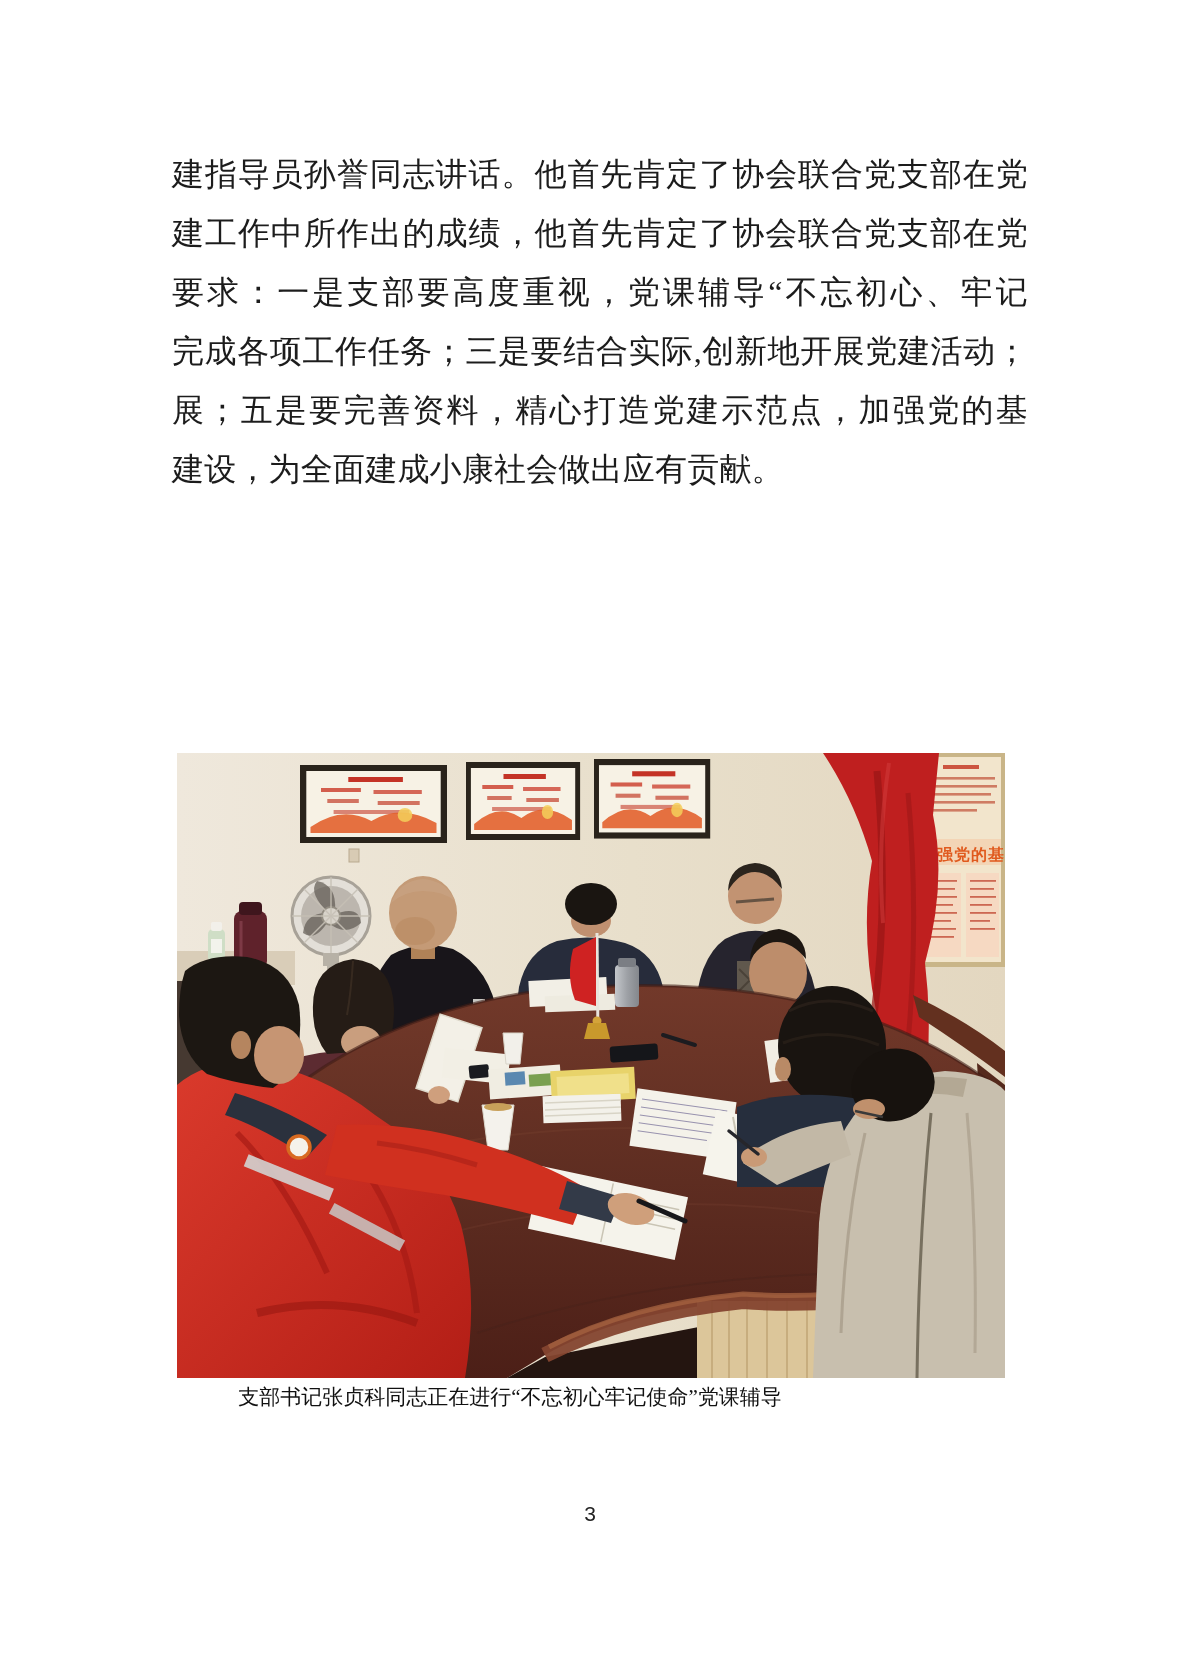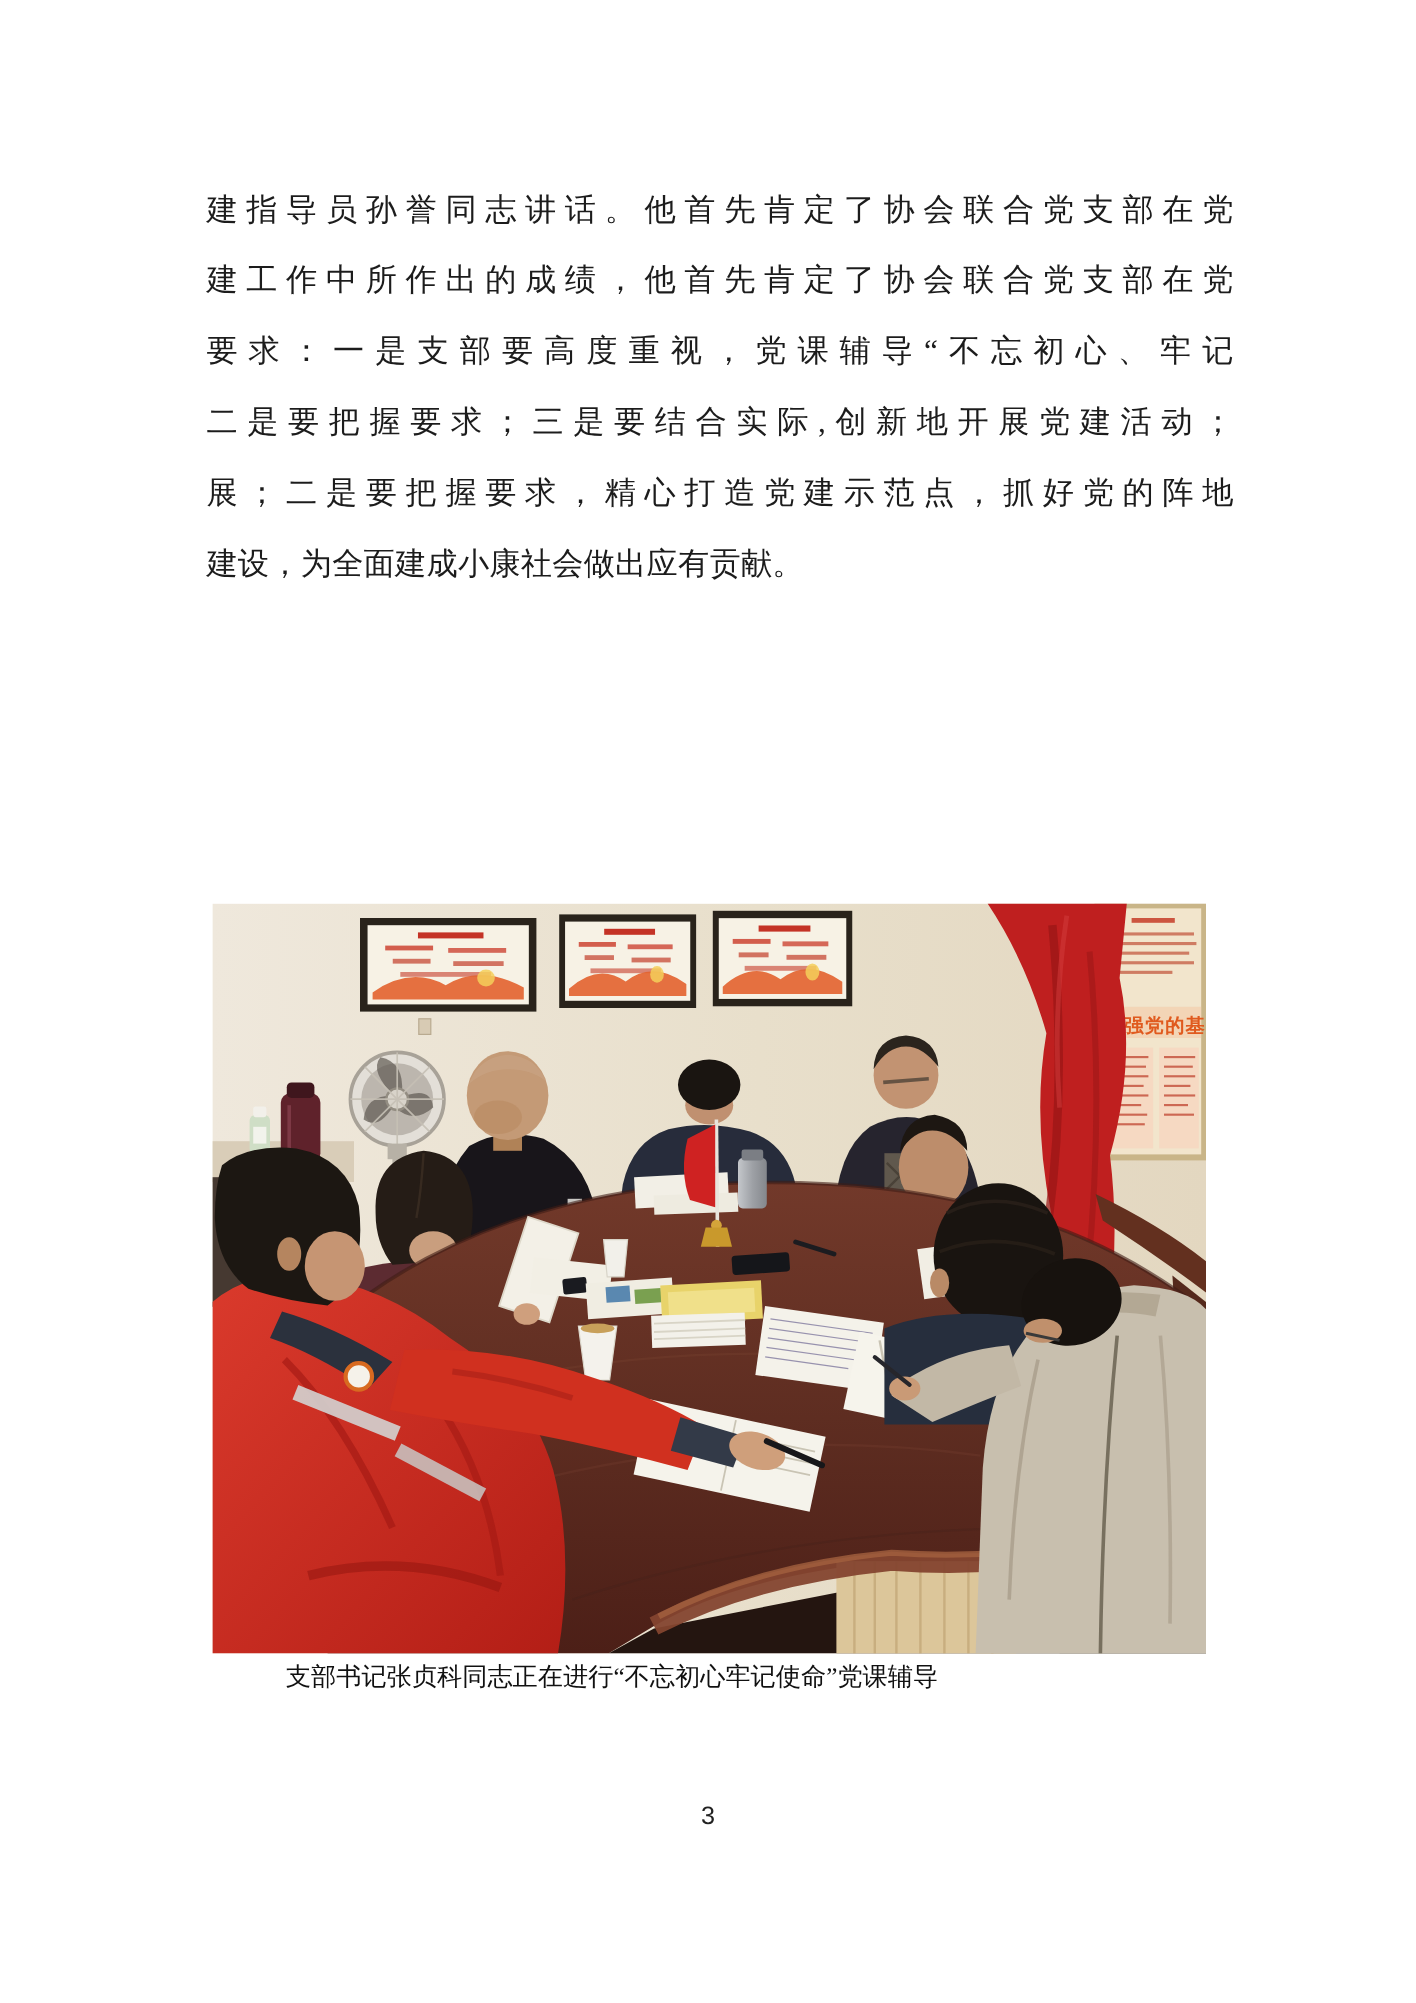--- a/index.html
+++ b/index.html
@@ -2,40 +2,40 @@
 <html><head>
 <meta charset="utf-8">
 <style>
   html,body{margin:0;padding:0;}
   body{
     width:1180px;height:1669px;position:relative;background:#ffffff;
     font-family:"Liberation Serif","DejaVu Serif",serif;color:#1c1c1c;overflow:hidden;
   }
   .textblock{position:absolute;left:172px;top:145px;width:856px;}
   .tline{
-    font-size:26px;line-height:59px;height:59px;letter-spacing:0.2px;
+    font-size:32px;line-height:59px;height:59px;letter-spacing:0.2px;
     text-align:justify;text-align-last:justify;word-break:break-all;white-space:normal;
   }
   .tline.last{text-align:left;text-align-last:left;font-family:Liberation Serif, serif;}
   .photo-wrap{position:absolute;left:177px;top:753px;width:828px;height:625px;}
   .photo-wrap svg{display:block;width:100%;height:100%;}
   .caption{position:absolute;left:0;top:1382px;width:1020px;text-align:center;
     font-size:21px;line-height:30px;color:#111;}
   .pagenum{position:absolute;left:0;top:1502px;width:1180px;text-align:center;
     font-size:21px;color:#222;font-family:"Liberation Sans","DejaVu Sans",sans-serif;}
 </style>
 </head>
 <body>
 
 <div class="textblock">
   <div class="tline">建指导员孙誉同志讲话。他首先肯定了协会联合党支部在党</div>
   <div class="tline">建工作中所作出的成绩，他首先肯定了协会联合党支部在党</div>
   <div class="tline">要求：一是支部要高度重视，党课辅导“不忘初心、牢记</div>
-  <div class="tline">二是要把握要求；三是要结合实际,创新地开展党建活动；</div>
-  <div class="tline">展；二是要把握要求，精心打造党建示范点，抓好党的阵地</div>
+  <div class="tline">完成各项工作任务；三是要结合实际,创新地开展党建活动；</div>
+  <div class="tline">展；五是要完善资料，精心打造党建示范点，加强党的基</div>
   <div class="tline last">建设，为全面建成小康社会做出应有贡献。</div>
 </div>
 
 <figure class="photo-wrap" style="margin:0">
 <svg viewBox="0 0 828 625" preserveAspectRatio="none">
   <defs>
     <linearGradient id="wallg" x1="0" y1="0" x2="1" y2="0">
       <stop offset="0" stop-color="#efe8dc"></stop>
           <stop offset="0.55" stop-color="#e8dfcb"></stop>
           <stop offset="1" stop-color="#e3d7c0"></stop>

